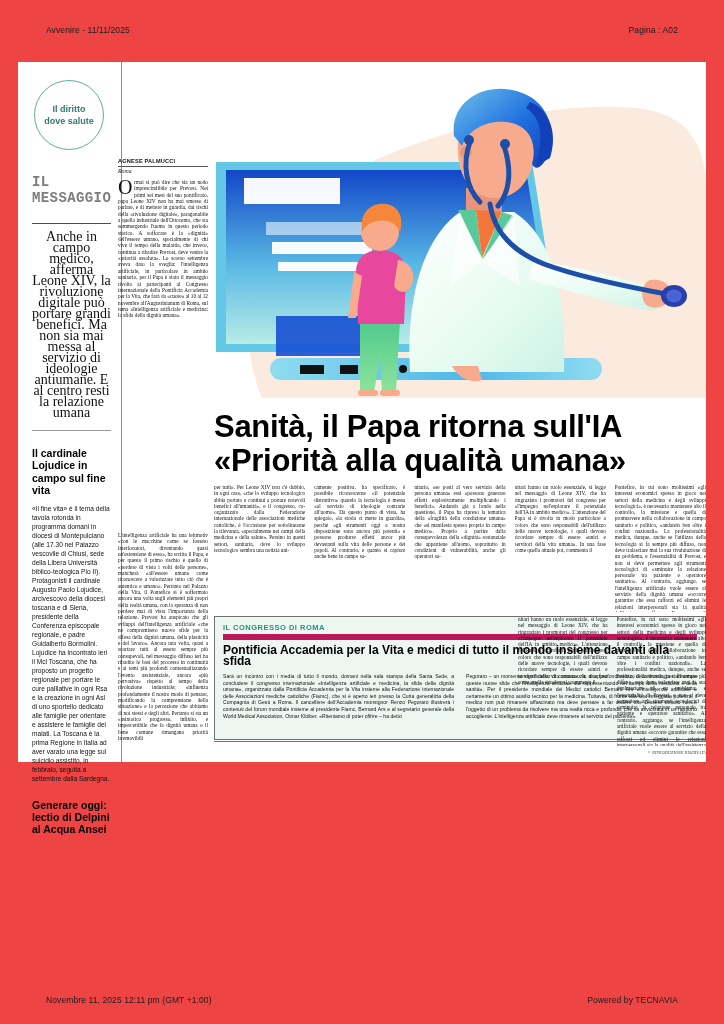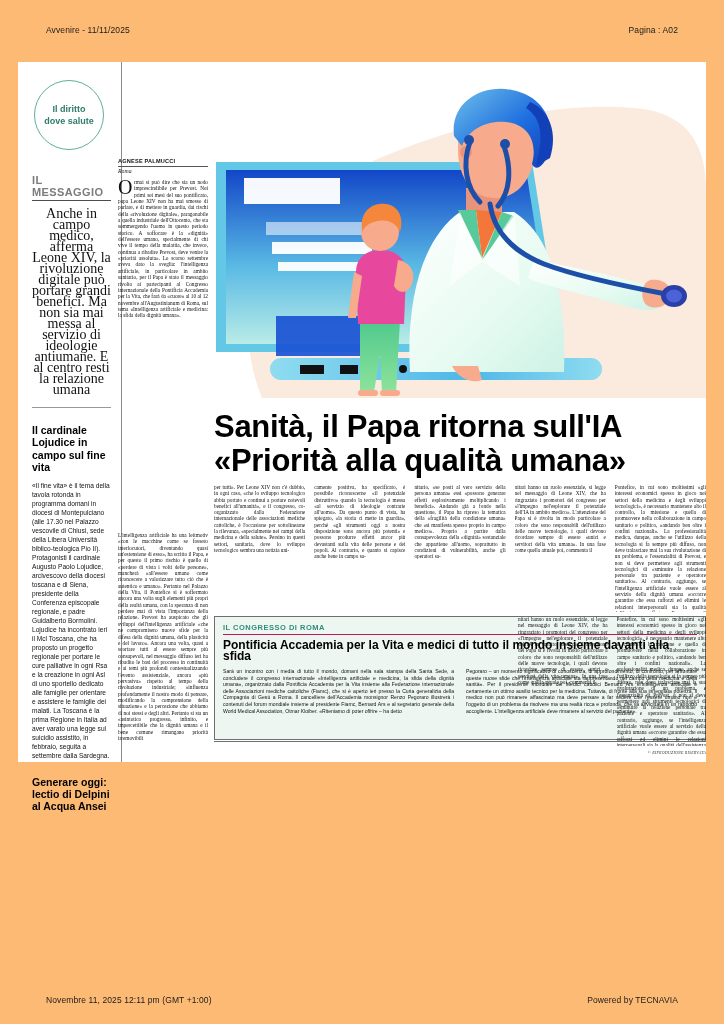--- a/index.html
+++ b/index.html
@@ -2,21 +2,21 @@
 <html><head>
 <meta charset="utf-8">
 <style>
   * { box-sizing: border-box; margin: 0; padding: 0; }
   html, body {
     width: 724px; height: 1024px;
     background: #ffffff;
     font-family: "Liberation Serif", serif;
     overflow: hidden;
   }
-  .page { position: relative; width: 724px; height: 1024px; background:#fdba74; }
+  .page { position: relative; width: 724px; height: 1024px; background:#ef4444; }
 
   
   .meta-bar {
     position: absolute; left: 0; width: 724px;
     display: flex; justify-content: space-between;
     padding: 0 46px;
     font-family: "Liberation Sans", sans-serif;
     font-size: 8.5px; color: #1b1b1b; letter-spacing: .1px;
   }
   .meta-top { top: 25px; }
@@ -38,25 +38,25 @@
   }
   .badge {
     width: 70px; height: 70px; margin: 18px 0 0 4px;
     border: 1.4px solid #5fae9e; border-radius: 50%;
     display: flex; flex-direction: column; align-items: center; justify-content: center;
     color: #2f7a6a;
     font-family: "Liberation Sans", sans-serif;
     font-weight: bold; font-size: 9px; line-height: 12px; text-align: center;
   }
   .rail-kicker {
-    margin: 24px 2px 0 2px; padding-bottom: 2px;
+    margin: 24px 2px 0 2px; padding-bottom: 17px;
     border-bottom: 1.2px solid #4d4d4d;
     color: #7c7c7c;
-    font-family: Liberation Sans, sans-serif;
-    font-weight: bold; font-size: 11px; letter-spacing: .4px;
+    font-family: Liberation Mono, monospace;
+    font-weight: bold; font-size: 14px; letter-spacing: .4px;
   }
   .rail-standfirst {
     margin: 7px 2px 0 2px;
     font-family: "Liberation Serif", serif;
     font-size: 14px; line-height: 11px; text-align: center; color: #111;
   }
   .rail-rule { margin: 12px 2px 0 2px; border-top: 1px solid #999; }
   .rail-head {
     margin: 16px 2px 0 2px;
     font-family: "Liberation Sans", sans-serif;
@@ -131,21 +131,21 @@
   .box {
     position: absolute; left: 196px; top: 554px; width: 492px; height: 124px;
     border: 1px solid #6f6f6f;
     background: #eef6f2;
     padding: 6px 8px 7px 8px;
   }
   .box-kicker {
     color: #2f8d79;
     font-family: "Liberation Sans", sans-serif;
     font-weight: bold; font-size: 7.5px; letter-spacing: .5px;
-    border-bottom: 1px solid #be185d; padding-bottom: 2px; width: 100%;
+    border-bottom: 6px solid #be185d; padding-bottom: 2px; width: 100%;
   }
   .box-head {
     margin-top: 5px;
     font-family: "Liberation Sans", sans-serif;
     font-weight: bold; font-size: 12px; color: #000; line-height: 11px;
   }
   .box-cols { display: flex; gap: 12px; margin-top: 6px; }
   .box-col {
     width: 232px;
     font-family: "Liberation Sans", sans-serif;

